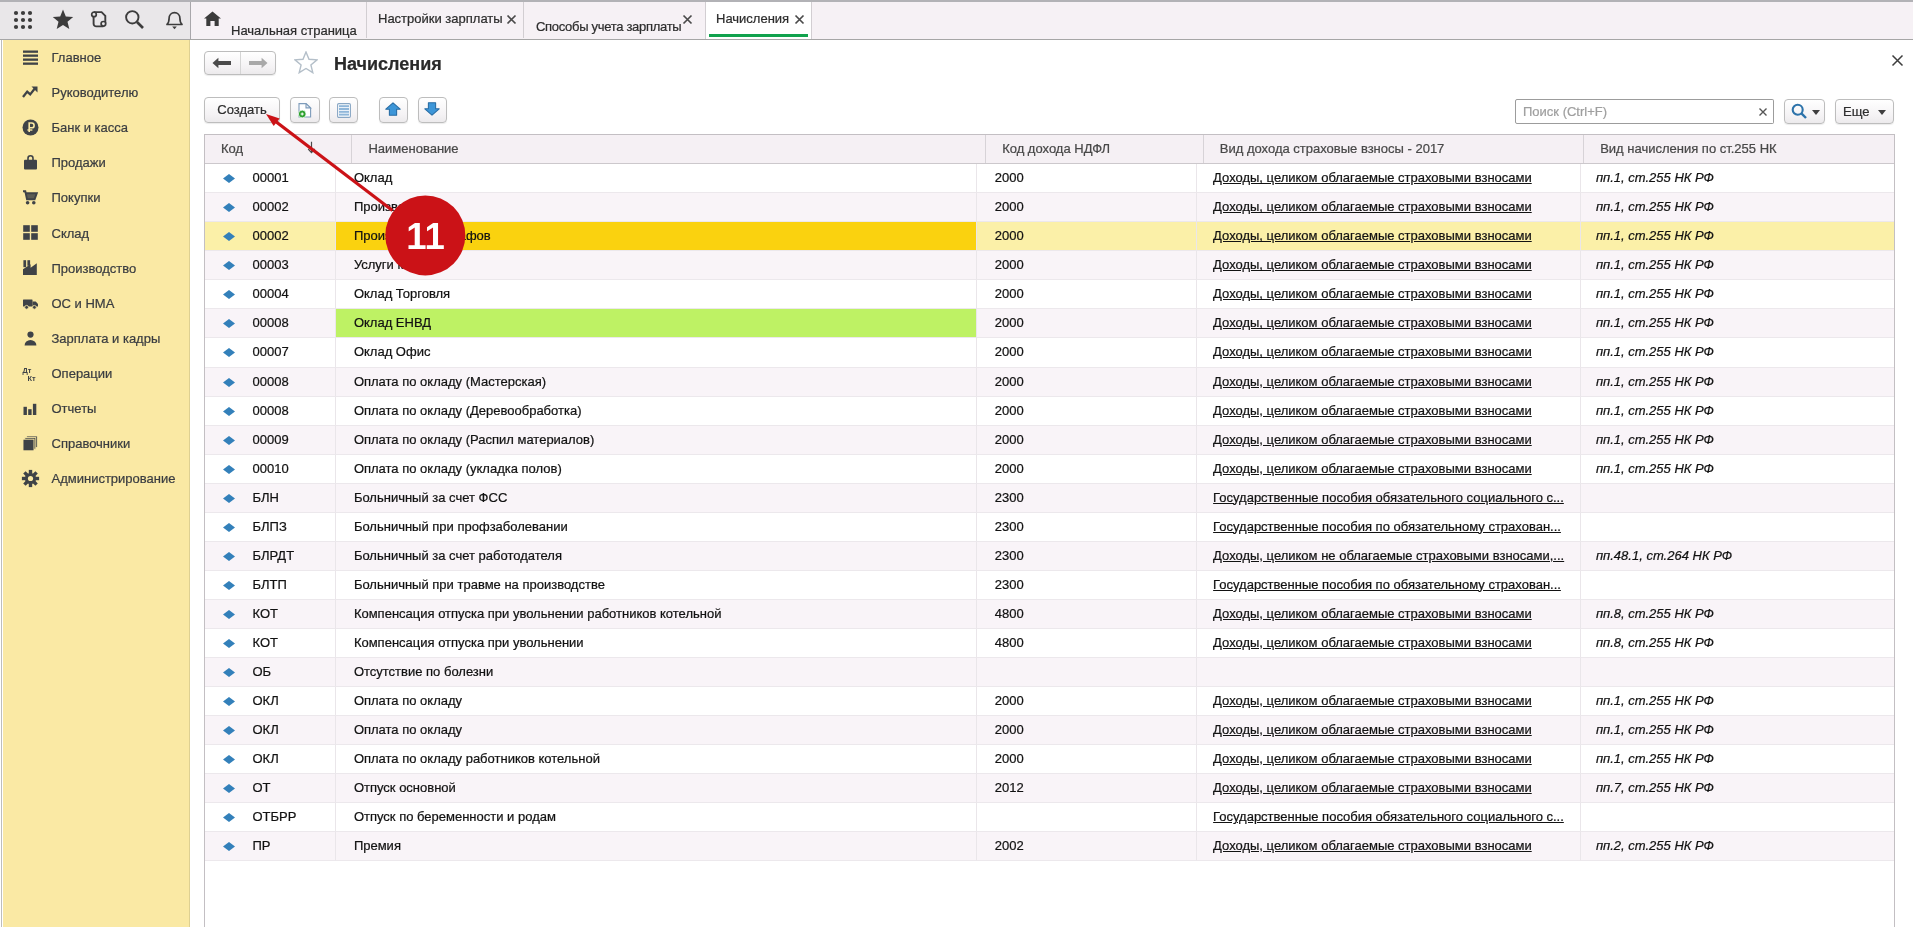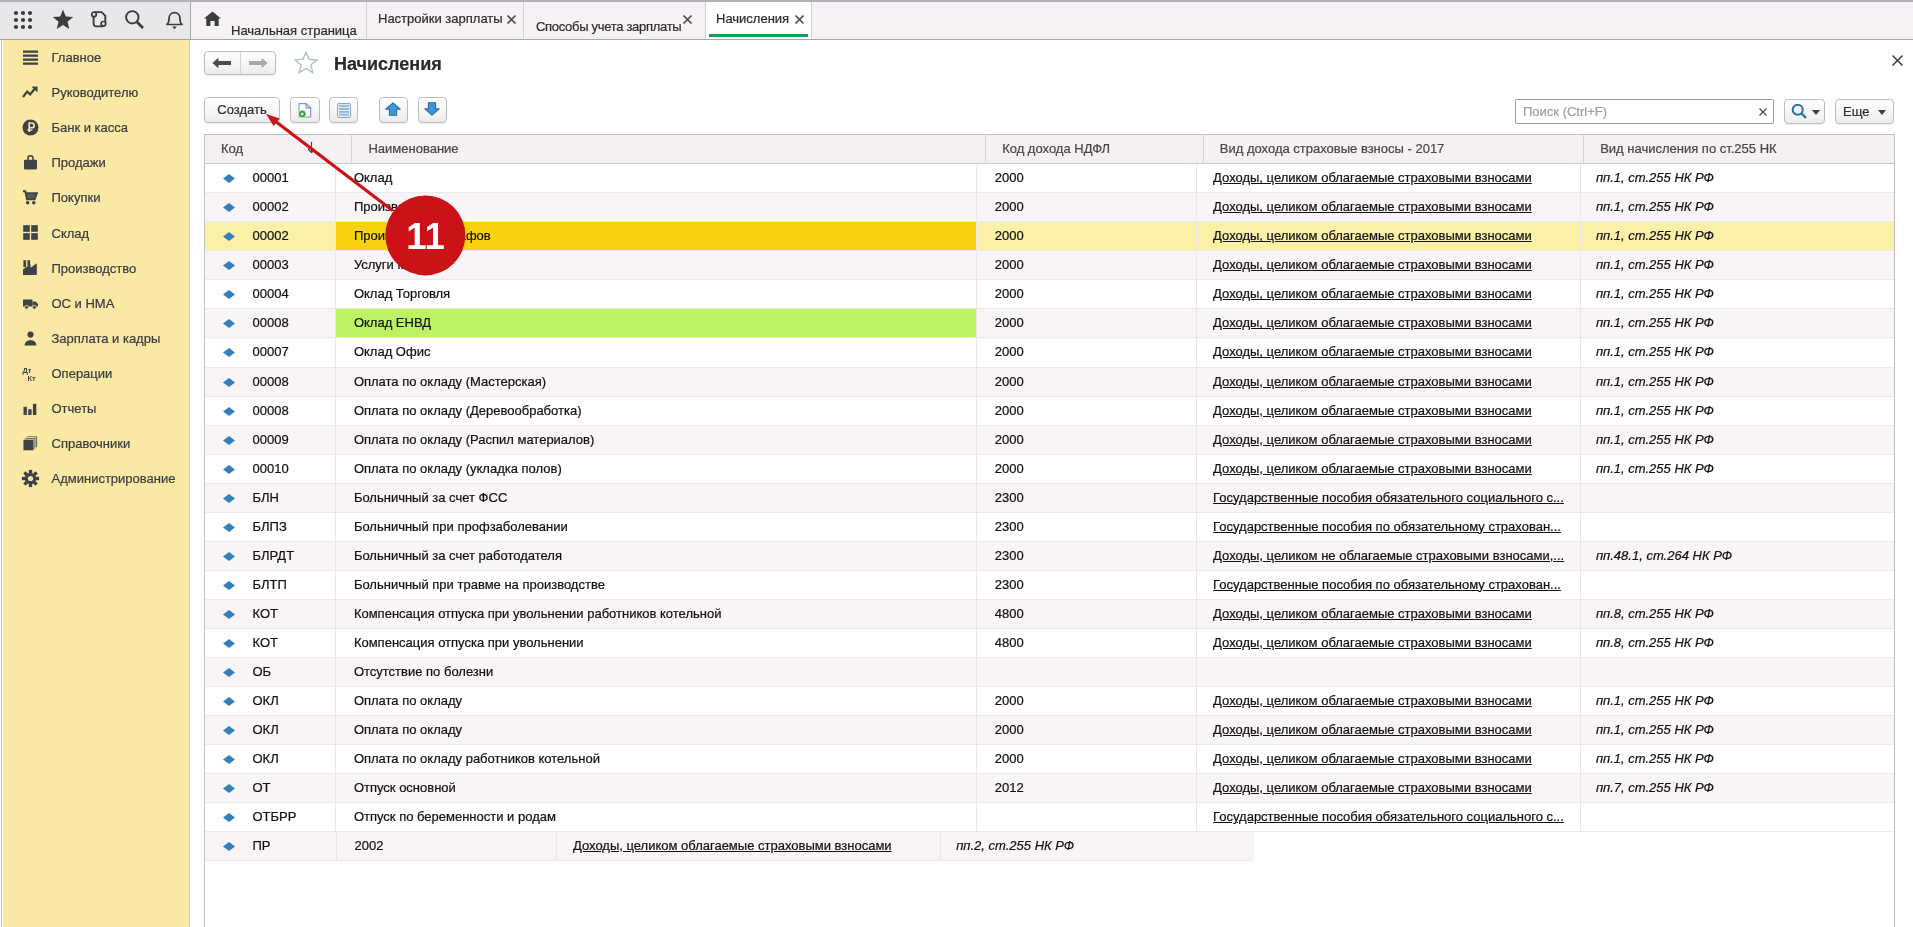--- a/index.html
+++ b/index.html
@@ -517,20 +517,21 @@
 <div class="tc c4" style="background:#ffffff">Государственные пособия обязательного социального с...</div>
 <div class="tc c5" style="background:#ffffff"></div>
 </div>
 <div class="tr">
 <div class="tc c1" style="background:#f9f4f8">
         <svg class="dia" width="12" height="9" viewBox="0 0 12 9">
           <path d="M6 0 L12 4.5 L6 9 L0 4.5 Z" fill="#3380ba"></path>
         </svg>
         <span class="code">ПР</span>
       </div>
+<div class="tc c2" style="background:#f9f4f8">Премия</div>
 <div class="tc c3" style="background:#f9f4f8">2002</div>
 <div class="tc c4" style="background:#f9f4f8">Доходы, целиком облагаемые страховыми взносами</div>
 <div class="tc c5" style="background:#f9f4f8">пп.2, ст.255 НК РФ</div>
 </div>
 
 </div>
 <svg class="abs" style="left:307px;top:141px" width="9" height="13" viewBox="0 0 9 13">
   <path d="M4.5 0.8 V11 M1.2 8 L4.5 11.6 L7.8 8" stroke="#4a4a4a" stroke-width="1.2" fill="none"></path>
 </svg>
 

